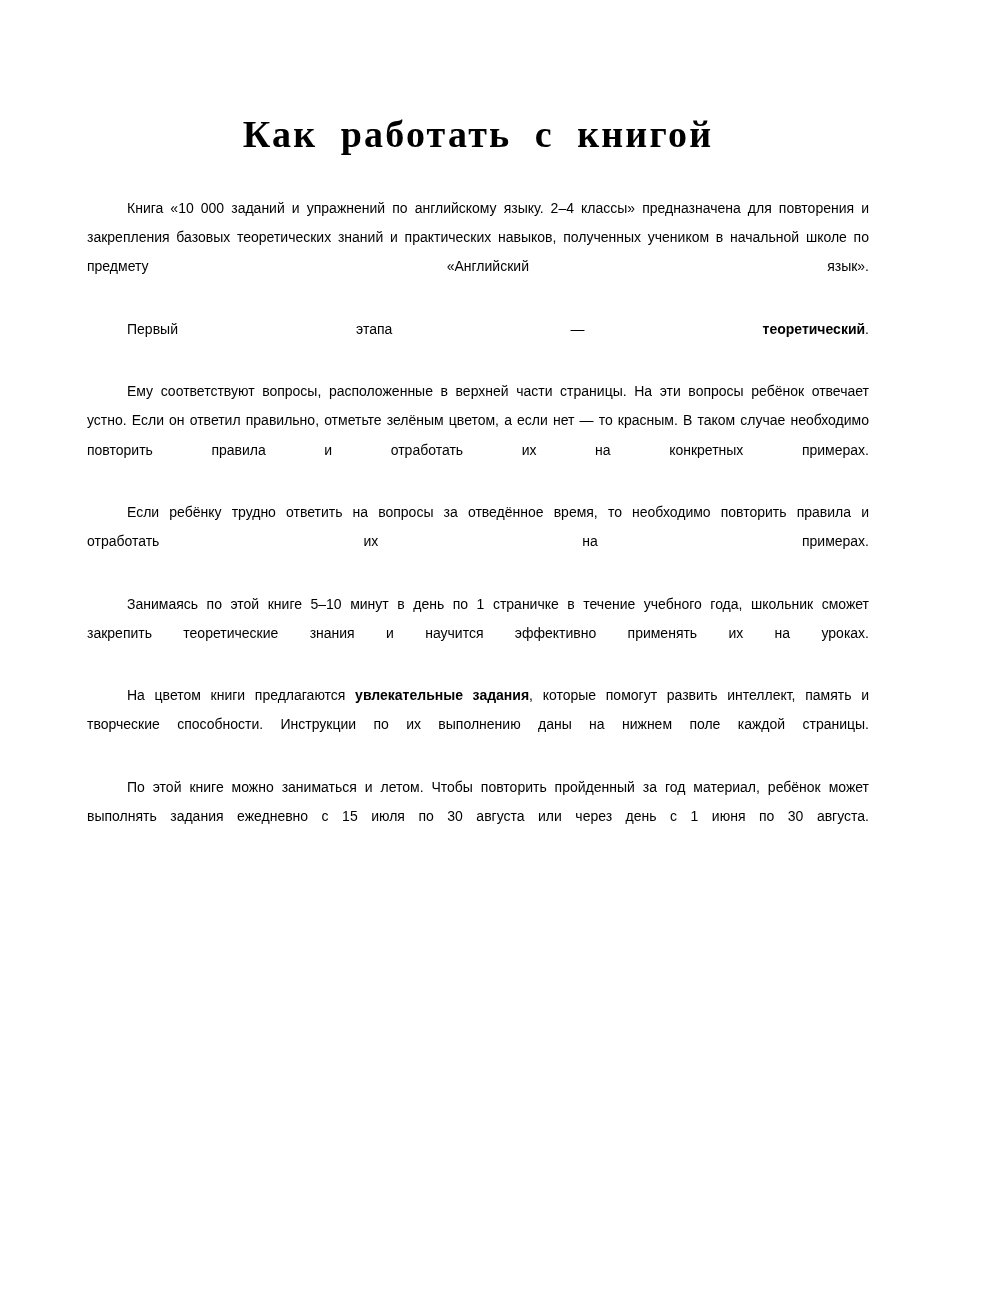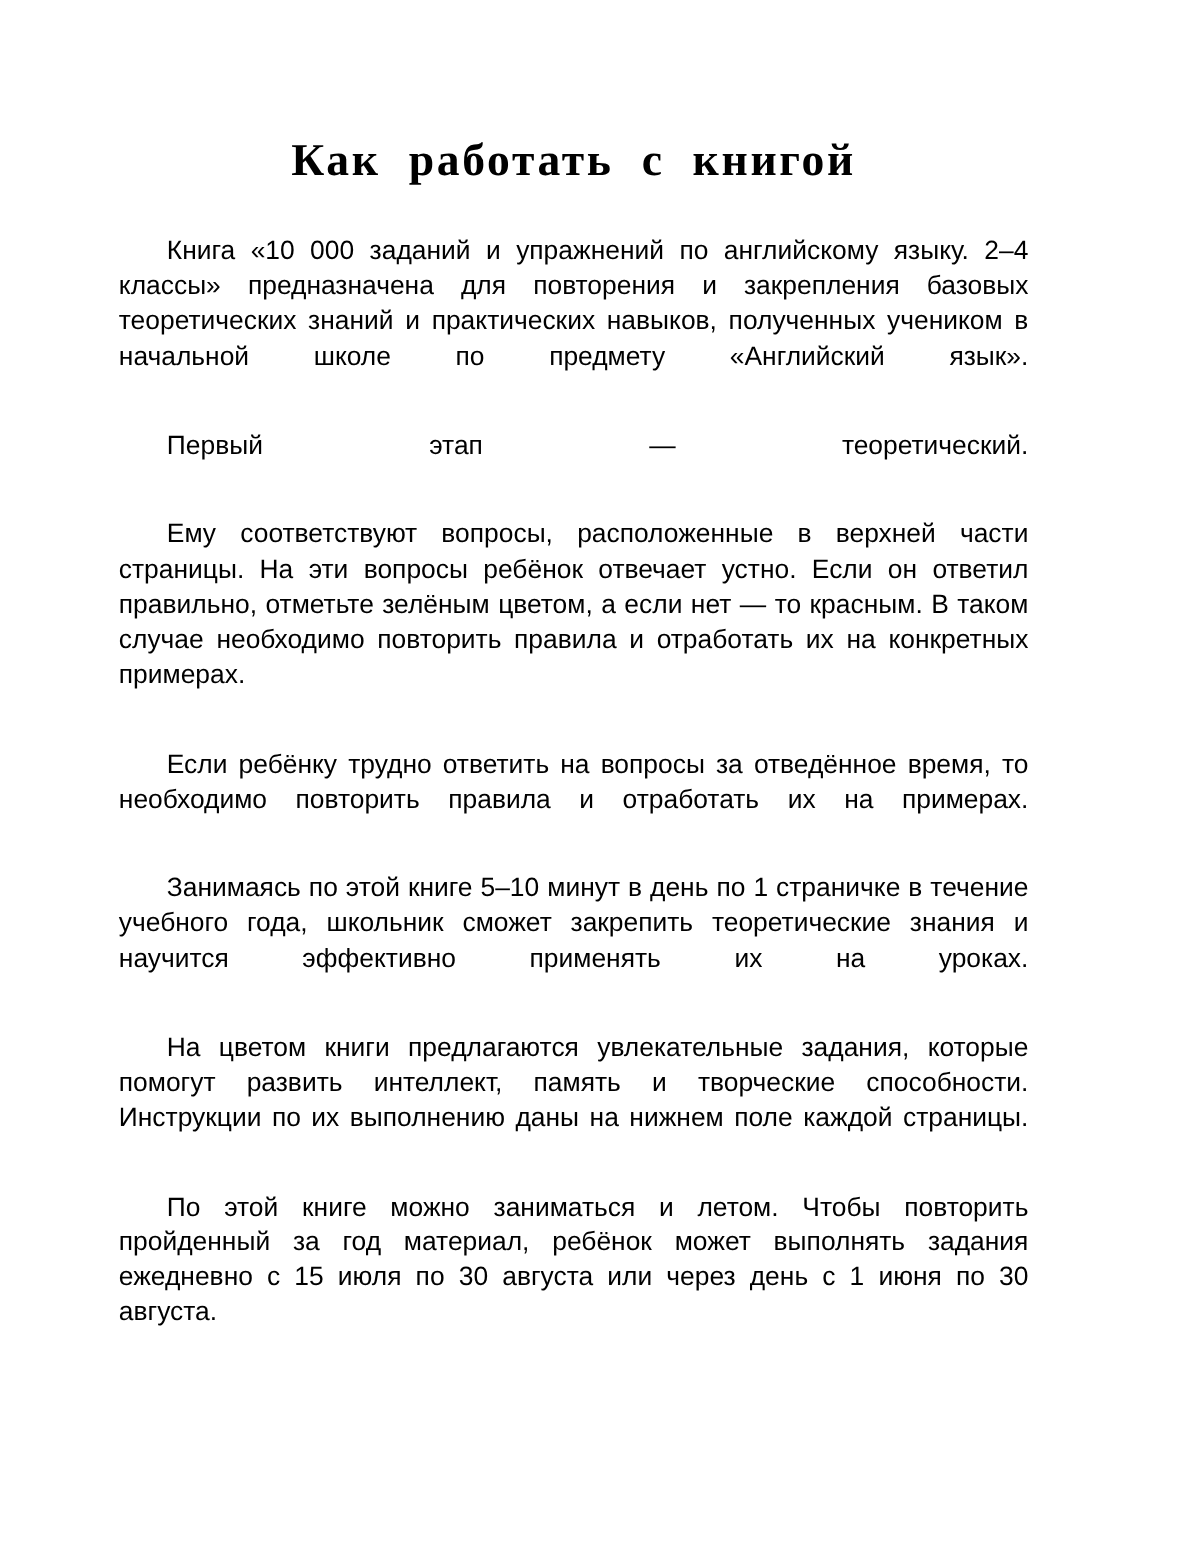--- a/index.html
+++ b/index.html
@@ -44,23 +44,23 @@
     padding-bottom: 0;
     color: #000000;
     white-space: pre;
   }
 
   .body-block {
     margin-top: 38px;
   }
 
   p.para {
-    margin: 16px;
+    margin: 4px;
     padding: 0;
-    font-size: 22px;
+    font-size: 14px;
     line-height: 29.2px;
     text-align: justify;
     text-justify: inter-word;
     text-indent: 40px;
     color: #000000;
     word-spacing: 0.5px;
     hyphens: manual;
   }
 
   p.para:last-of-type {
@@ -68,39 +68,39 @@
   }
 
   
   p.para::after {
     content: "";
     display: inline-block;
     width: 100%;
   }
 
   b.strong {
-    font-weight: normal;
+    font-weight: bold;
   }
 </style>
 </head>
 <body>
 
 <div class="page">
   <div class="content">
 
     <h1 class="page-title">Как  работать  с  книгой</h1>
 
     <div class="body-block">
       <p class="para">
         <span>Книга «10 000 заданий и упражнений по английскому языку. 2–4 классы» предназначена для повторения и закрепления базовых теоретических знаний и практических навыков, полученных учеником в начальной школе по предмету «Английский язык».</span>
       </p>
 
 
       <p class="para">
-        <span>Первый этап — </span><b class="strong">теоретический</b><span>.</span>
+        <span>Первый этапа — </span><b class="strong">теоретический</b><span>.</span>
       </p>
 
       <p class="para">
         <span>Ему соответствуют вопросы, расположенные в верхней части страницы. На эти вопросы ребёнок отвечает устно. Если он ответил правильно, отметьте зелёным цветом, а если нет — то красным. В таком случае необходимо повторить правила и отработать их на конкретных примерах.</span>
       </p>
 
 
 
 
       <p class="para">

